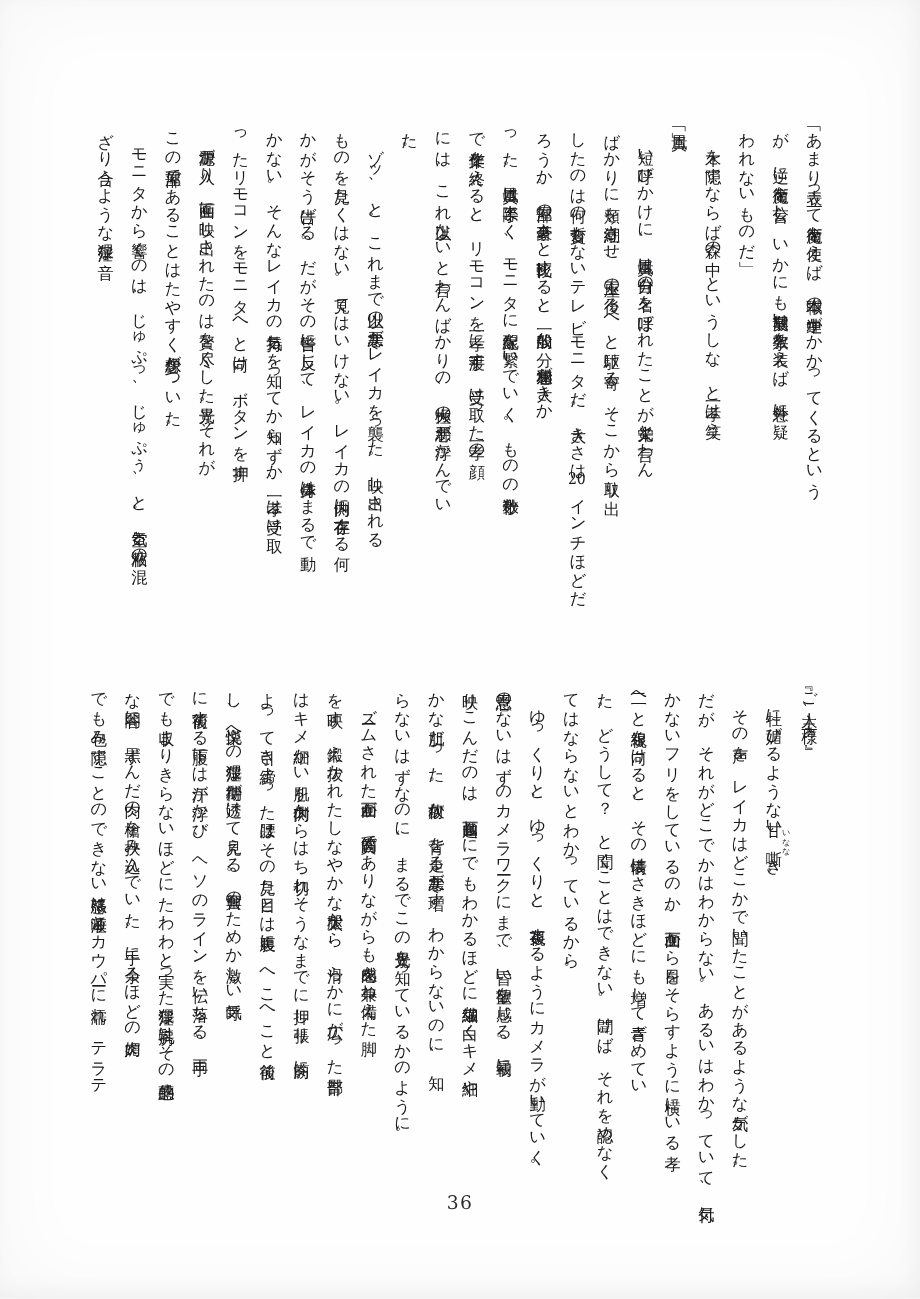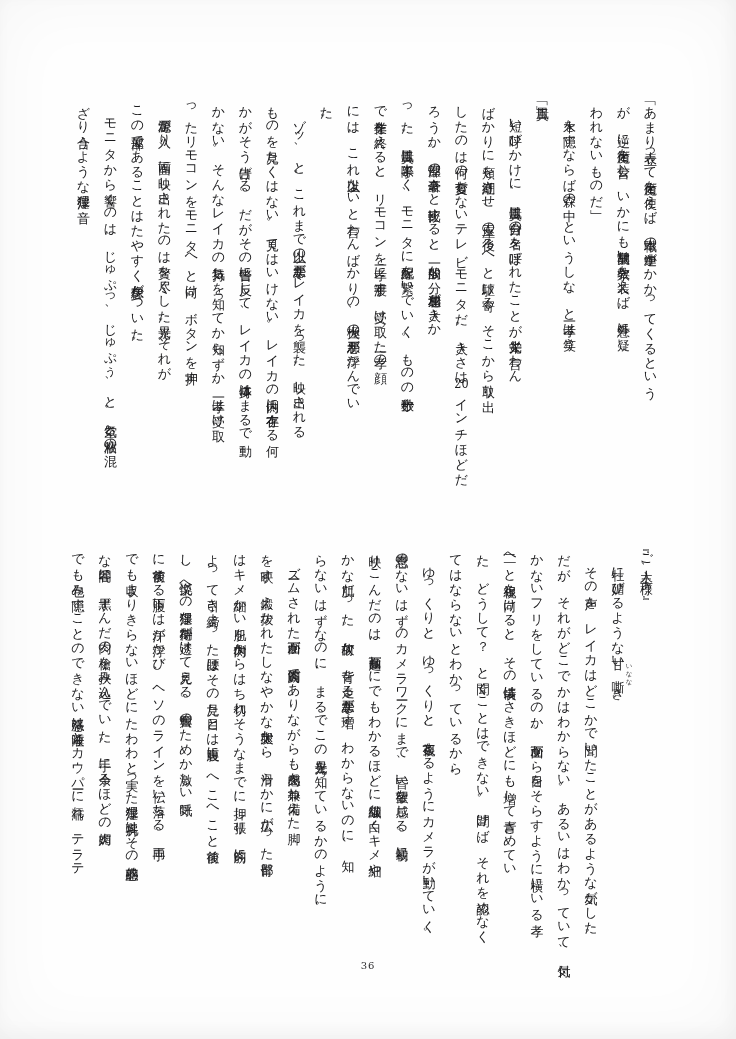--- a/index.html
+++ b/index.html
@@ -51,21 +51,21 @@
     font-size: 6.5px;
     letter-spacing: 0;
     color: #2a2a2c;
   }
   .page-number {
     position: absolute;
     left: 0;
     right: 0;
     bottom: 68px;
     text-align: center;
-    font-size: 10px;
+    font-size: 15px;
     color: #2e2e30;
     letter-spacing: 1px;
   }
 </style>
 </head>
 <body>
 
 <div class="page">
 
   <div class="vblock vblock-top">

